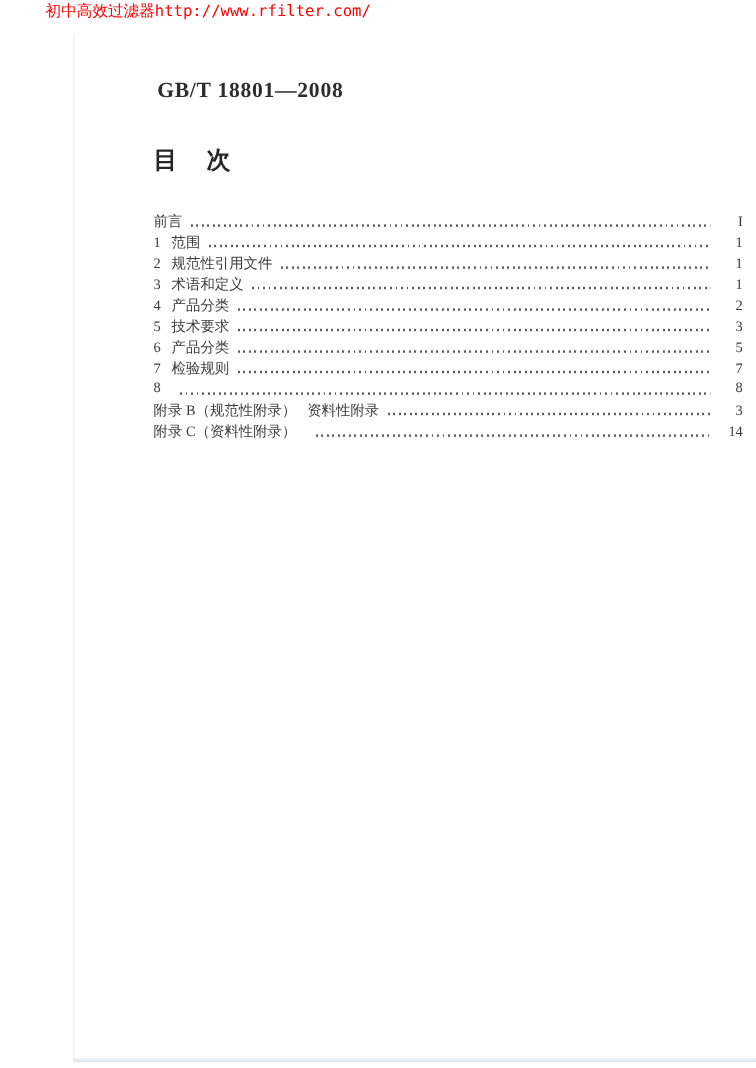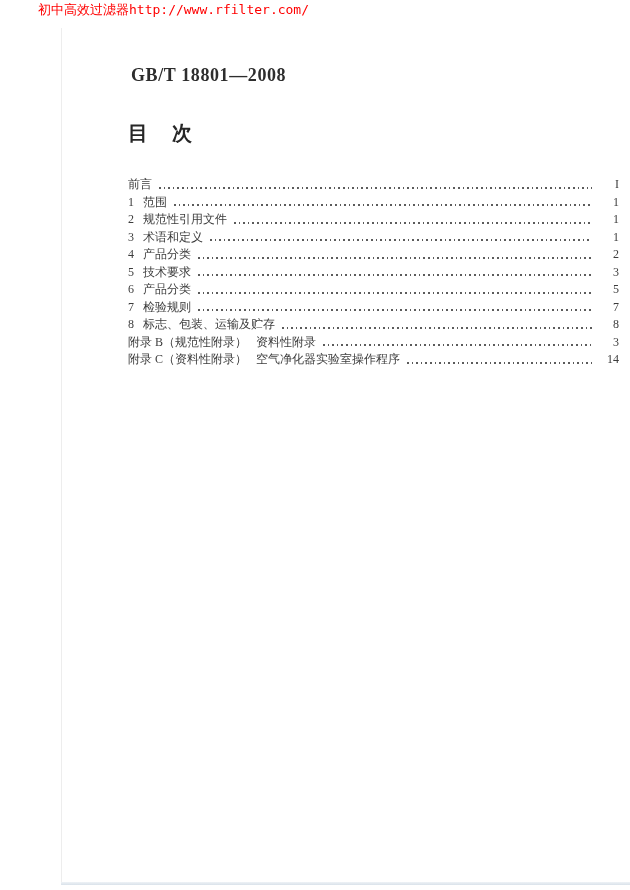--- a/index.html
+++ b/index.html
@@ -172,34 +172,32 @@
 
     <div class="toc-row">
       <span class="num">7</span>
       <span class="entry-title">检验规则</span>
       <span class="dots"></span>
       <span class="pagenum">7</span>
     </div>
 
     <div class="toc-row">
       <span class="num">8</span>
-      <span class="entry-title">标志、包装、运输及贮存</span>
       <span class="dots"></span>
       <span class="pagenum">8</span>
     </div>
 
 
     <div class="toc-row">
       <span class="num">附录 B（规范性附录）</span>
       <span class="entry-title">资料性附录</span>
       <span class="dots"></span>
       <span class="pagenum">3</span>
     </div>
 
     <div class="toc-row">
       <span class="num">附录 C（资料性附录）</span>
-      <span class="entry-title">空气净化器实验室操作程序</span>
       <span class="dots"></span>
       <span class="pagenum">14</span>
     </div>
 
   </div>
 </div>
 
 </body></html>

